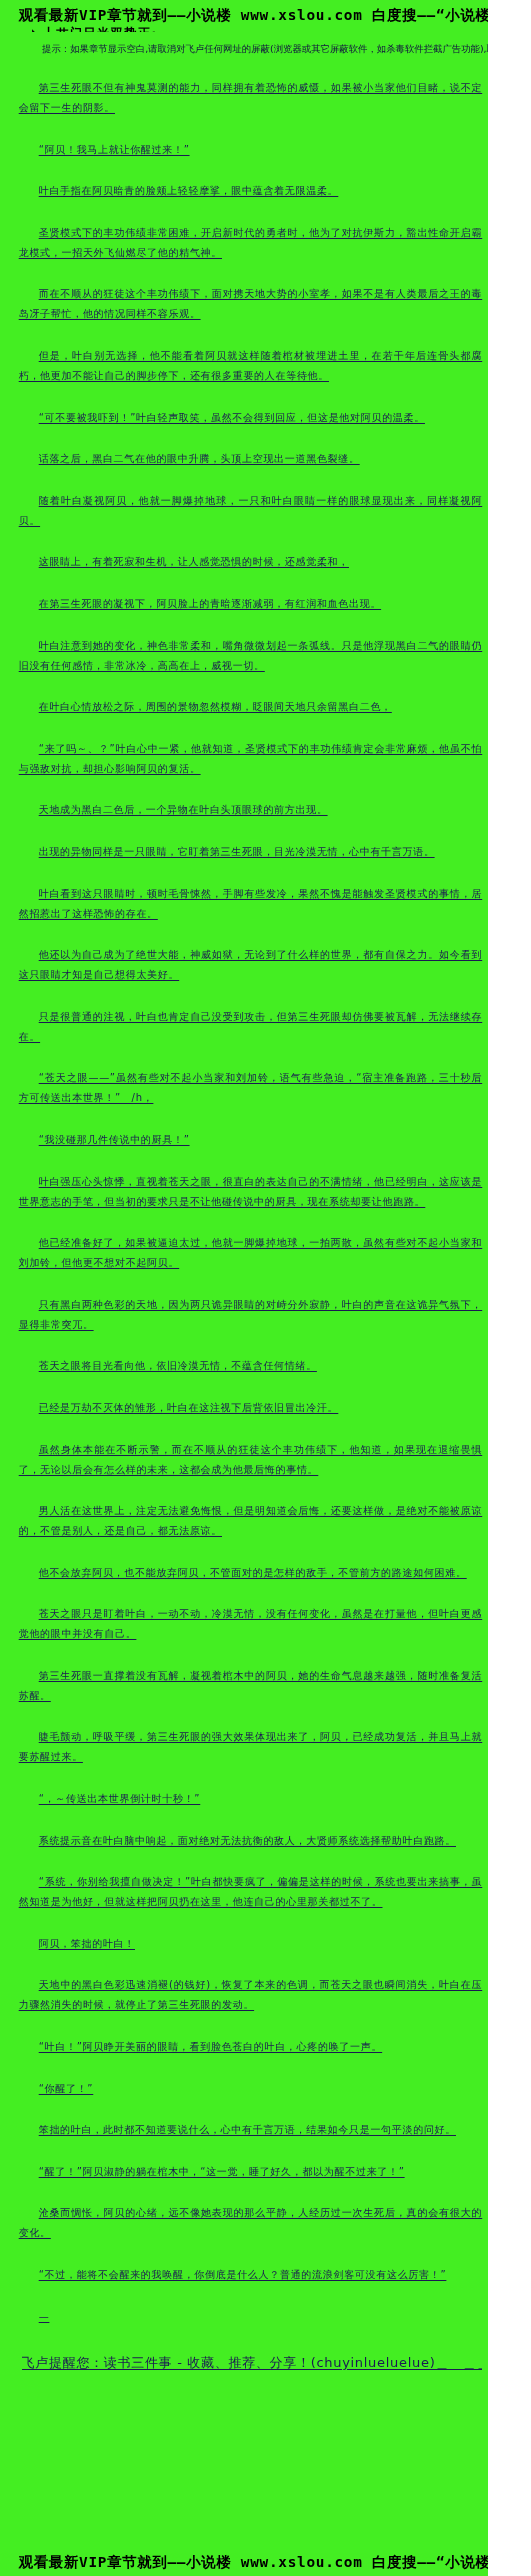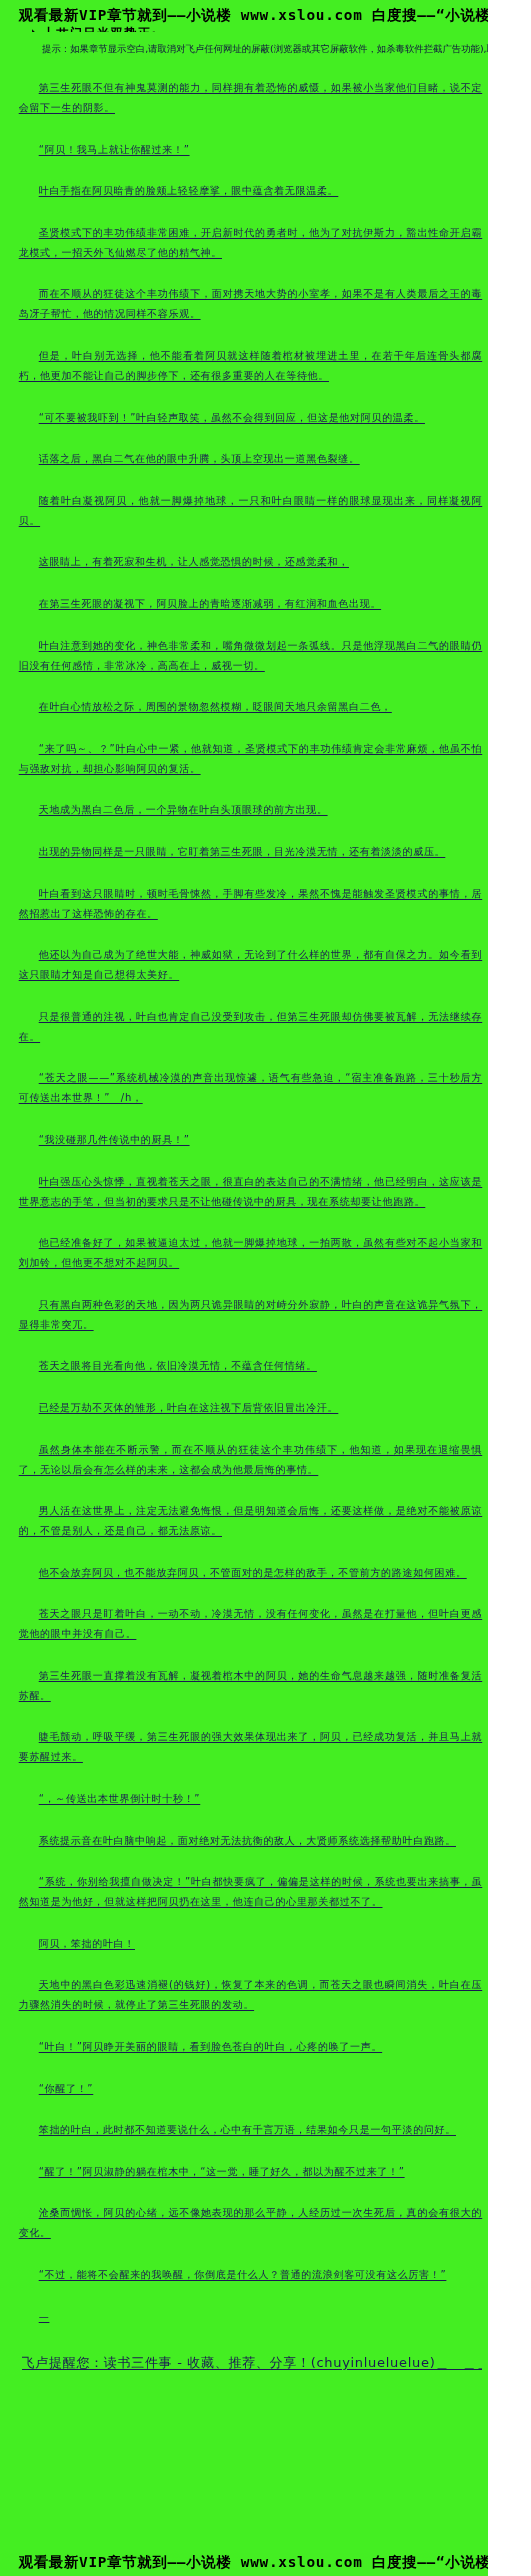--- a/index.html
+++ b/index.html
@@ -93,25 +93,25 @@
       <p class="para">但是，叶白别无选择，他不能看着阿贝就这样随着棺材被埋进土里，在若干年后连骨头都腐朽，他更加不能让自己的脚步停下，还有很多重要的人在等待他。</p>
       <p class="para">“可不要被我吓到！”叶白轻声取笑，虽然不会得到回应，但这是他对阿贝的温柔。</p>
       <p class="para">话落之后，黑白二气在他的眼中升腾，头顶上空现出一道黑色裂缝。</p>
       <p class="para">随着叶白凝视阿贝，他就一脚爆掉地球，一只和叶白眼睛一样的眼球显现出来，同样凝视阿贝。</p>
       <p class="para">这眼睛上，有着死寂和生机，让人感觉恐惧的时候，还感觉柔和，</p>
       <p class="para">在第三生死眼的凝视下，阿贝脸上的青暗逐渐减弱，有红润和血色出现。</p>
       <p class="para">叶白注意到她的变化，神色非常柔和，嘴角微微划起一条弧线。只是他浮现黑白二气的眼睛仍旧没有任何感情，非常冰冷，高高在上，威视一切。</p>
       <p class="para">在叶白心情放松之际，周围的景物忽然模糊，眨眼间天地只余留黑白二色，</p>
       <p class="para">“来了吗～、？”叶白心中一紧，他就知道，圣贤模式下的丰功伟绩肯定会非常麻烦，他虽不怕与强敌对抗，却担心影响阿贝的复活。</p>
       <p class="para">天地成为黑白二色后，一个异物在叶白头顶眼球的前方出现。</p>
-      <p class="para">出现的异物同样是一只眼睛，它盯着第三生死眼，目光冷漠无情，还有着淡淡的威压。</p>
+      <p class="para">出现的异物同样是一只眼睛，它盯着第三生死眼，目光冷漠无情，心中有千言万语。</p>
       <p class="para">叶白看到这只眼睛时，顿时毛骨悚然，手脚有些发冷，果然不愧是能触发圣贤模式的事情，居然招惹出了这样恐怖的存在。</p>
       <p class="para">他还以为自己成为了绝世大能，神威如狱，无论到了什么样的世界，都有自保之力。如今看到这只眼睛才知是自己想得太美好。</p>
       <p class="para">只是很普通的注视，叶白也肯定自己没受到攻击，但第三生死眼却仿佛要被瓦解，无法继续存在。</p>
-      <p class="para">“苍天之眼——”系统机械冷漠的声音出现惊遽，语气有些急迫，“宿主准备跑路，三十秒后方可传送出本世界！”　/h，</p>
+      <p class="para">“苍天之眼——”虽然有些对不起小当家和刘加铃，语气有些急迫，“宿主准备跑路，三十秒后方可传送出本世界！”　/h，</p>
       <p class="para">“我没碰那几件传说中的厨具！”</p>
       <p class="para">叶白强压心头惊悸，直视着苍天之眼，很直白的表达自己的不满情绪，他已经明白，这应该是世界意志的手笔，但当初的要求只是不让他碰传说中的厨具，现在系统却要让他跑路。</p>
       <p class="para">他已经准备好了，如果被逼迫太过，他就一脚爆掉地球，一拍两散，虽然有些对不起小当家和刘加铃，但他更不想对不起阿贝。</p>
       <p class="para">只有黑白两种色彩的天地，因为两只诡异眼睛的对峙分外寂静，叶白的声音在这诡异气氛下，显得非常突兀。</p>
       <p class="para">苍天之眼将目光看向他，依旧冷漠无情，不蕴含任何情绪。</p>
       <p class="para">已经是万劫不灭体的雏形，叶白在这注视下后背依旧冒出冷汗。</p>
       <p class="para">虽然身体本能在不断示警，而在不顺从的狂徒这个丰功伟绩下，他知道，如果现在退缩畏惧了，无论以后会有怎么样的未来，这都会成为他最后悔的事情。</p>
       <p class="para">男人活在这世界上，注定无法避免悔恨，但是明知道会后悔，还要这样做，是绝对不能被原谅的，不管是别人，还是自己，都无法原谅。</p>
       <p class="para">他不会放弃阿贝，也不能放弃阿贝，不管面对的是怎样的敌手，不管前方的路途如何困难。</p>
       <p class="para">苍天之眼只是盯着叶白，一动不动，冷漠无情，没有任何变化，虽然是在打量他，但叶白更感觉他的眼中并没有自己。</p>

